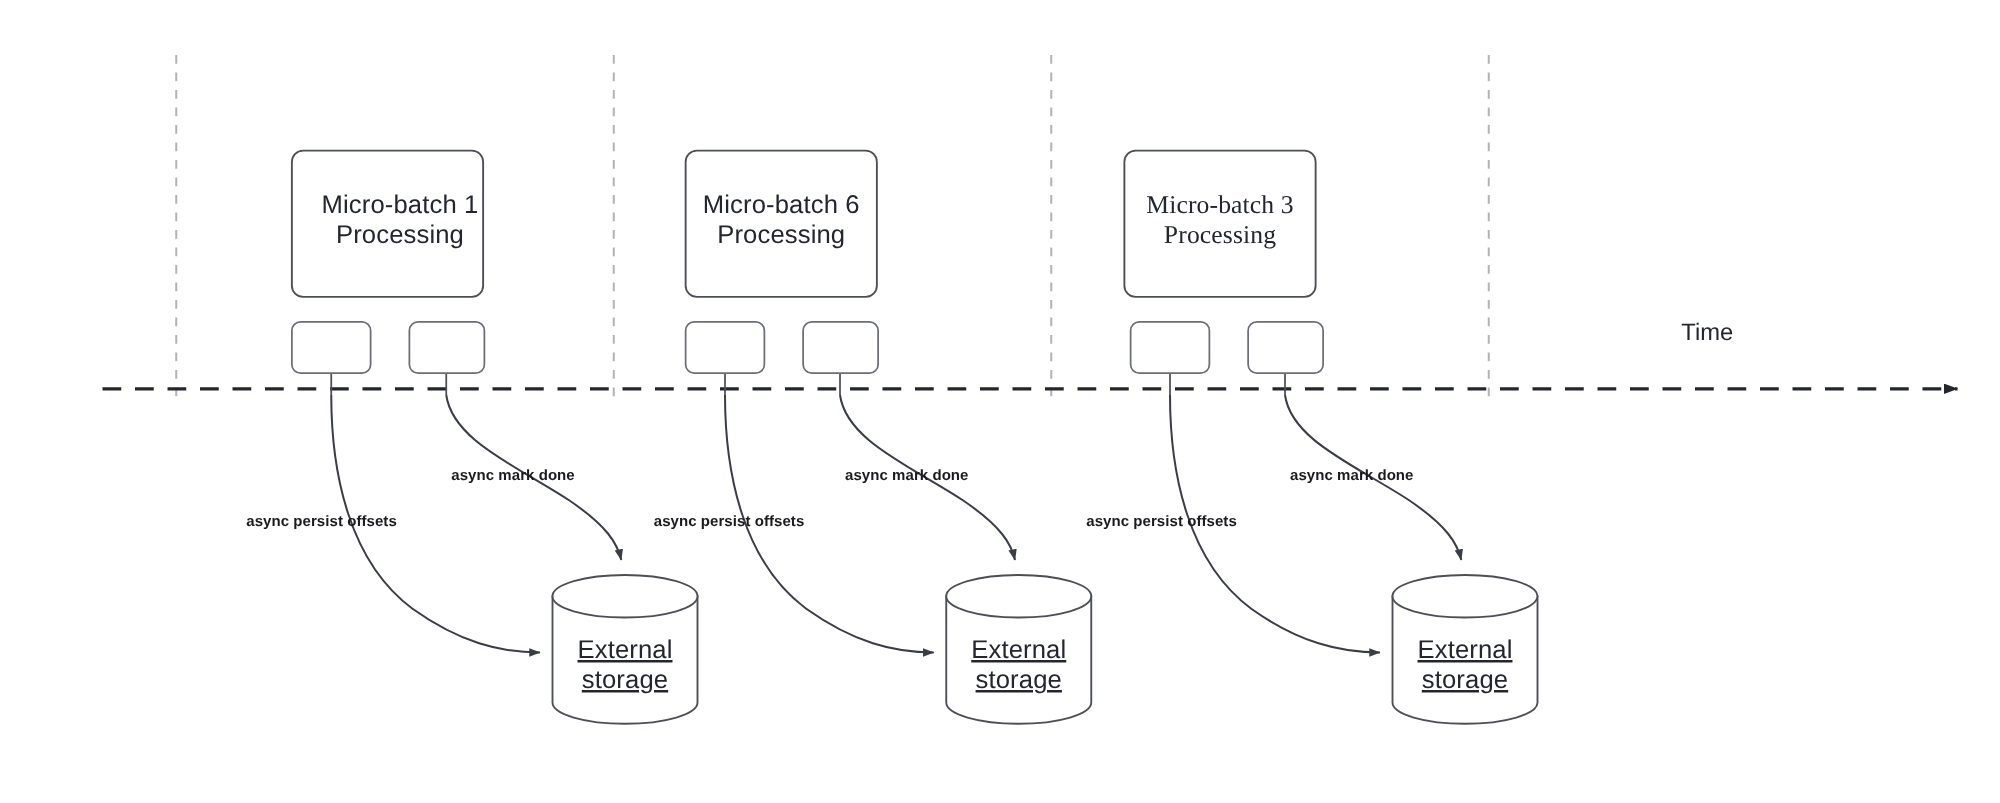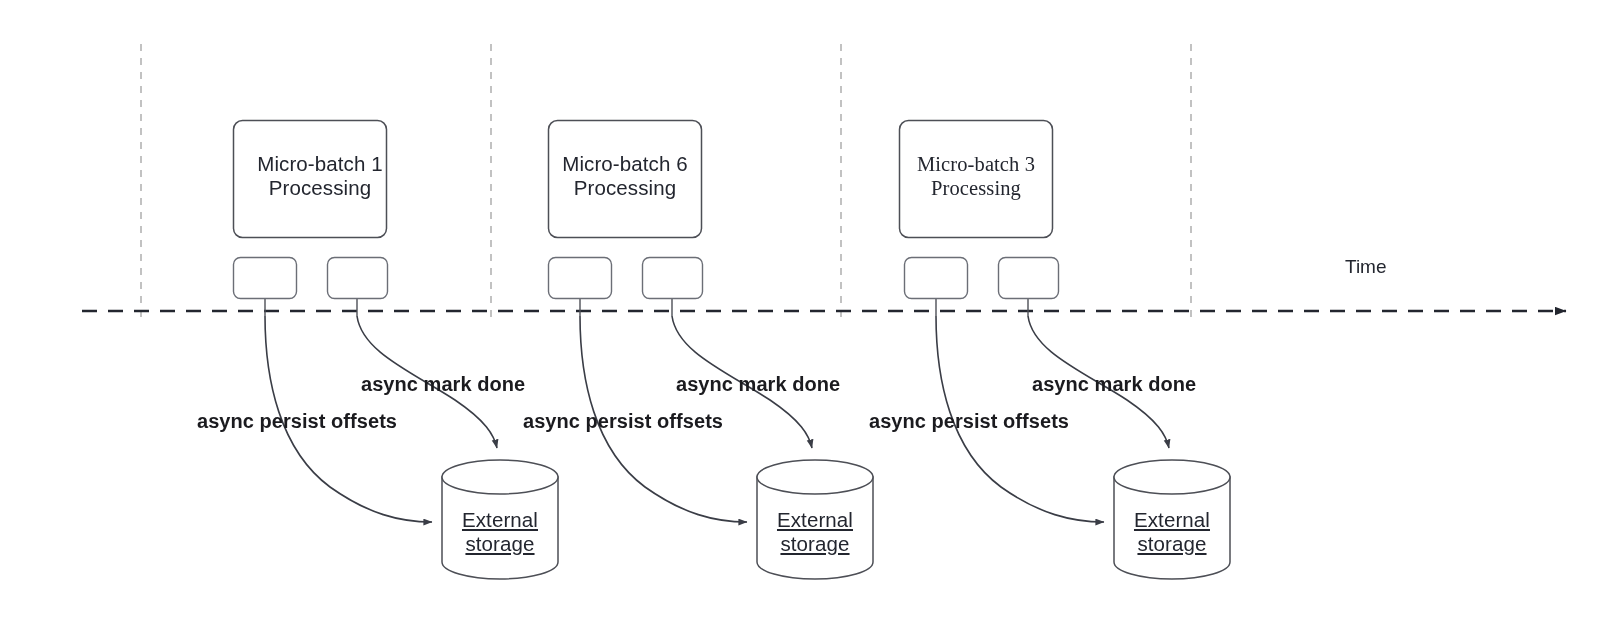--- a/index.html
+++ b/index.html
@@ -39,21 +39,21 @@
     letter-spacing: 0.1px;
   }
   .store-label {
     font-size: 20.5px;
     color: #23262f;
     text-align: center;
     letter-spacing: 0.1px;
     text-decoration: underline;
   }
   .edge-label {
-    font-size: 20px;
+    font-size: 12px;
     font-weight: bold;
     color: #1b1b1f;
     letter-spacing: 0.05px;
   }
   .time-label {
     font-size: 19px;
     color: #23262f;
   }
 </style>
 </head>

